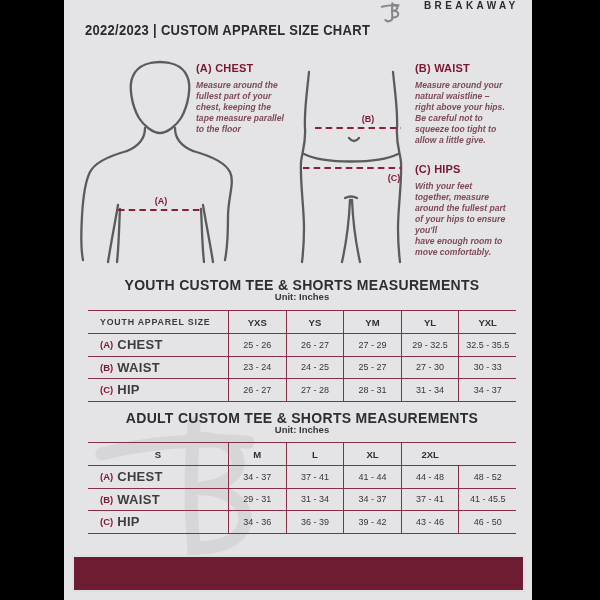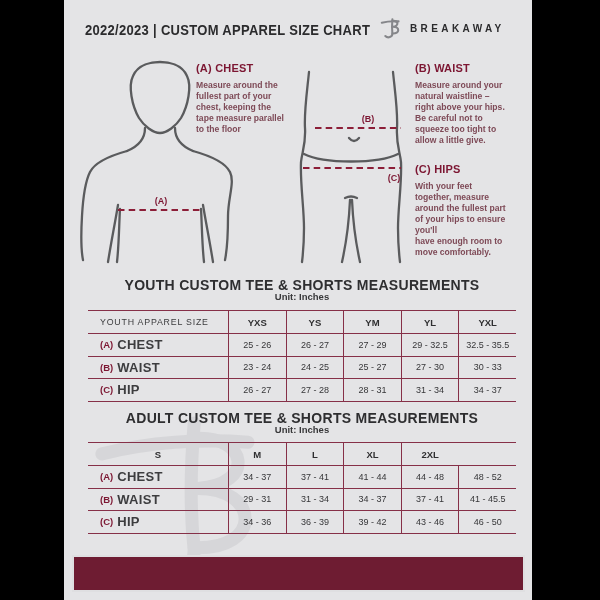--- a/index.html
+++ b/index.html
@@ -13,46 +13,46 @@
     --docbg:#e4e4e6;
   }
   *{margin:0;padding:0;box-sizing:border-box;}
   html,body{width:600px;height:600px;background:#000;font-family:"Liberation Sans","DejaVu Sans",sans-serif;}
   .stage{position:relative;width:532px;height:600px;background:#000;overflow:hidden;}
   .doc{position:absolute;left:64px;top:0;width:473px;height:600px;background:var(--docbg);overflow:hidden;}
   .abs{position:absolute;}
 
   
   .doc-title{left:21px;top:22px;font-size:13px;font-weight:800;color:var(--ink);letter-spacing:.3px;white-space:nowrap;transform:scaleY(1.12);transform-origin:left top;}
-  .brand{left:316px;top:16px;display:flex;align-items:center;gap:7px;}
+  .brand{left:316px;top:0;display:flex;gap:21px;}
   .brand-name{font-size:10px;font-weight:700;letter-spacing:3.4px;color:var(--ink);}
 
   
   .guide{width:112px;}
   .guide h3{font-size:11px;font-weight:800;color:var(--head-maroon);letter-spacing:.2px;margin-bottom:6px;}
-  .guide p{font-size:8.6px;line-height:11px;font-weight:600;color:var(--guide);white-space:pre-line;}
+  .guide p{font-size:8.6px;line-height:11px;font-style:italic;font-weight:600;color:var(--guide);white-space:pre-line;}
 
   
   .fig path{fill:none;stroke:var(--figure);stroke-width:2.3;stroke-linecap:round;}
   .fig .dash{stroke:var(--dash);stroke-width:2.2;stroke-dasharray:6.5 4.2;stroke-linecap:butt;}
   .fig text{font-family:"Liberation Sans","DejaVu Sans",sans-serif;font-size:9px;font-weight:800;fill:var(--head-maroon);}
 
   
   .sec-title{left:24px;width:428px;text-align:center;font-size:14px;font-weight:800;color:#2e2e30;letter-spacing:.3px;}
   .sec-unit{left:24px;width:428px;text-align:center;font-size:9.5px;font-weight:600;color:#38383a;}
 
   
   .sizetable{left:24px;width:428px;border-top:1.5px solid var(--line);}
   .trow{display:grid;grid-template-columns:140px repeat(5,1fr);border-bottom:1.5px solid var(--line);height:22.5px;}
   .trow.thead{height:23px;}
   .cell{display:flex;align-items:center;justify-content:center;font-size:9px;color:#363638;overflow:hidden;white-space:nowrap;}
   .cell+.cell{border-left:1.5px solid var(--line);}
   .cell.c0{justify-content:flex-start;padding-left:12px;}
   .thead .cell{font-weight:700;font-size:9.5px;color:#2f2f31;}
-  .thead .cell.c0{font-weight:400;font-size:8.8px;letter-spacing:.8px;color:#3b3b3d;}
+  .thead .cell.c0{font-weight:700;font-size:8.8px;letter-spacing:.8px;color:#3b3b3d;}
   .pfx{font-weight:800;color:var(--head-maroon);margin-right:4px;font-size:9.5px;}
   .rowlabel{font-weight:600;color:#3d3d3f;font-size:13px;letter-spacing:.3px;}
 
   
   .logo path{fill:none;stroke:#85868a;stroke-width:2.3;stroke-linecap:round;}
   .watermark{opacity:.13;}
   .watermark path{fill:none;stroke:#7d7d85;stroke-width:1.7;stroke-linecap:round;}
 
   
   .footer-bar{left:8px;top:555px;width:453px;height:37px;background:var(--maroon);border:2px solid #dfdfe1;}

